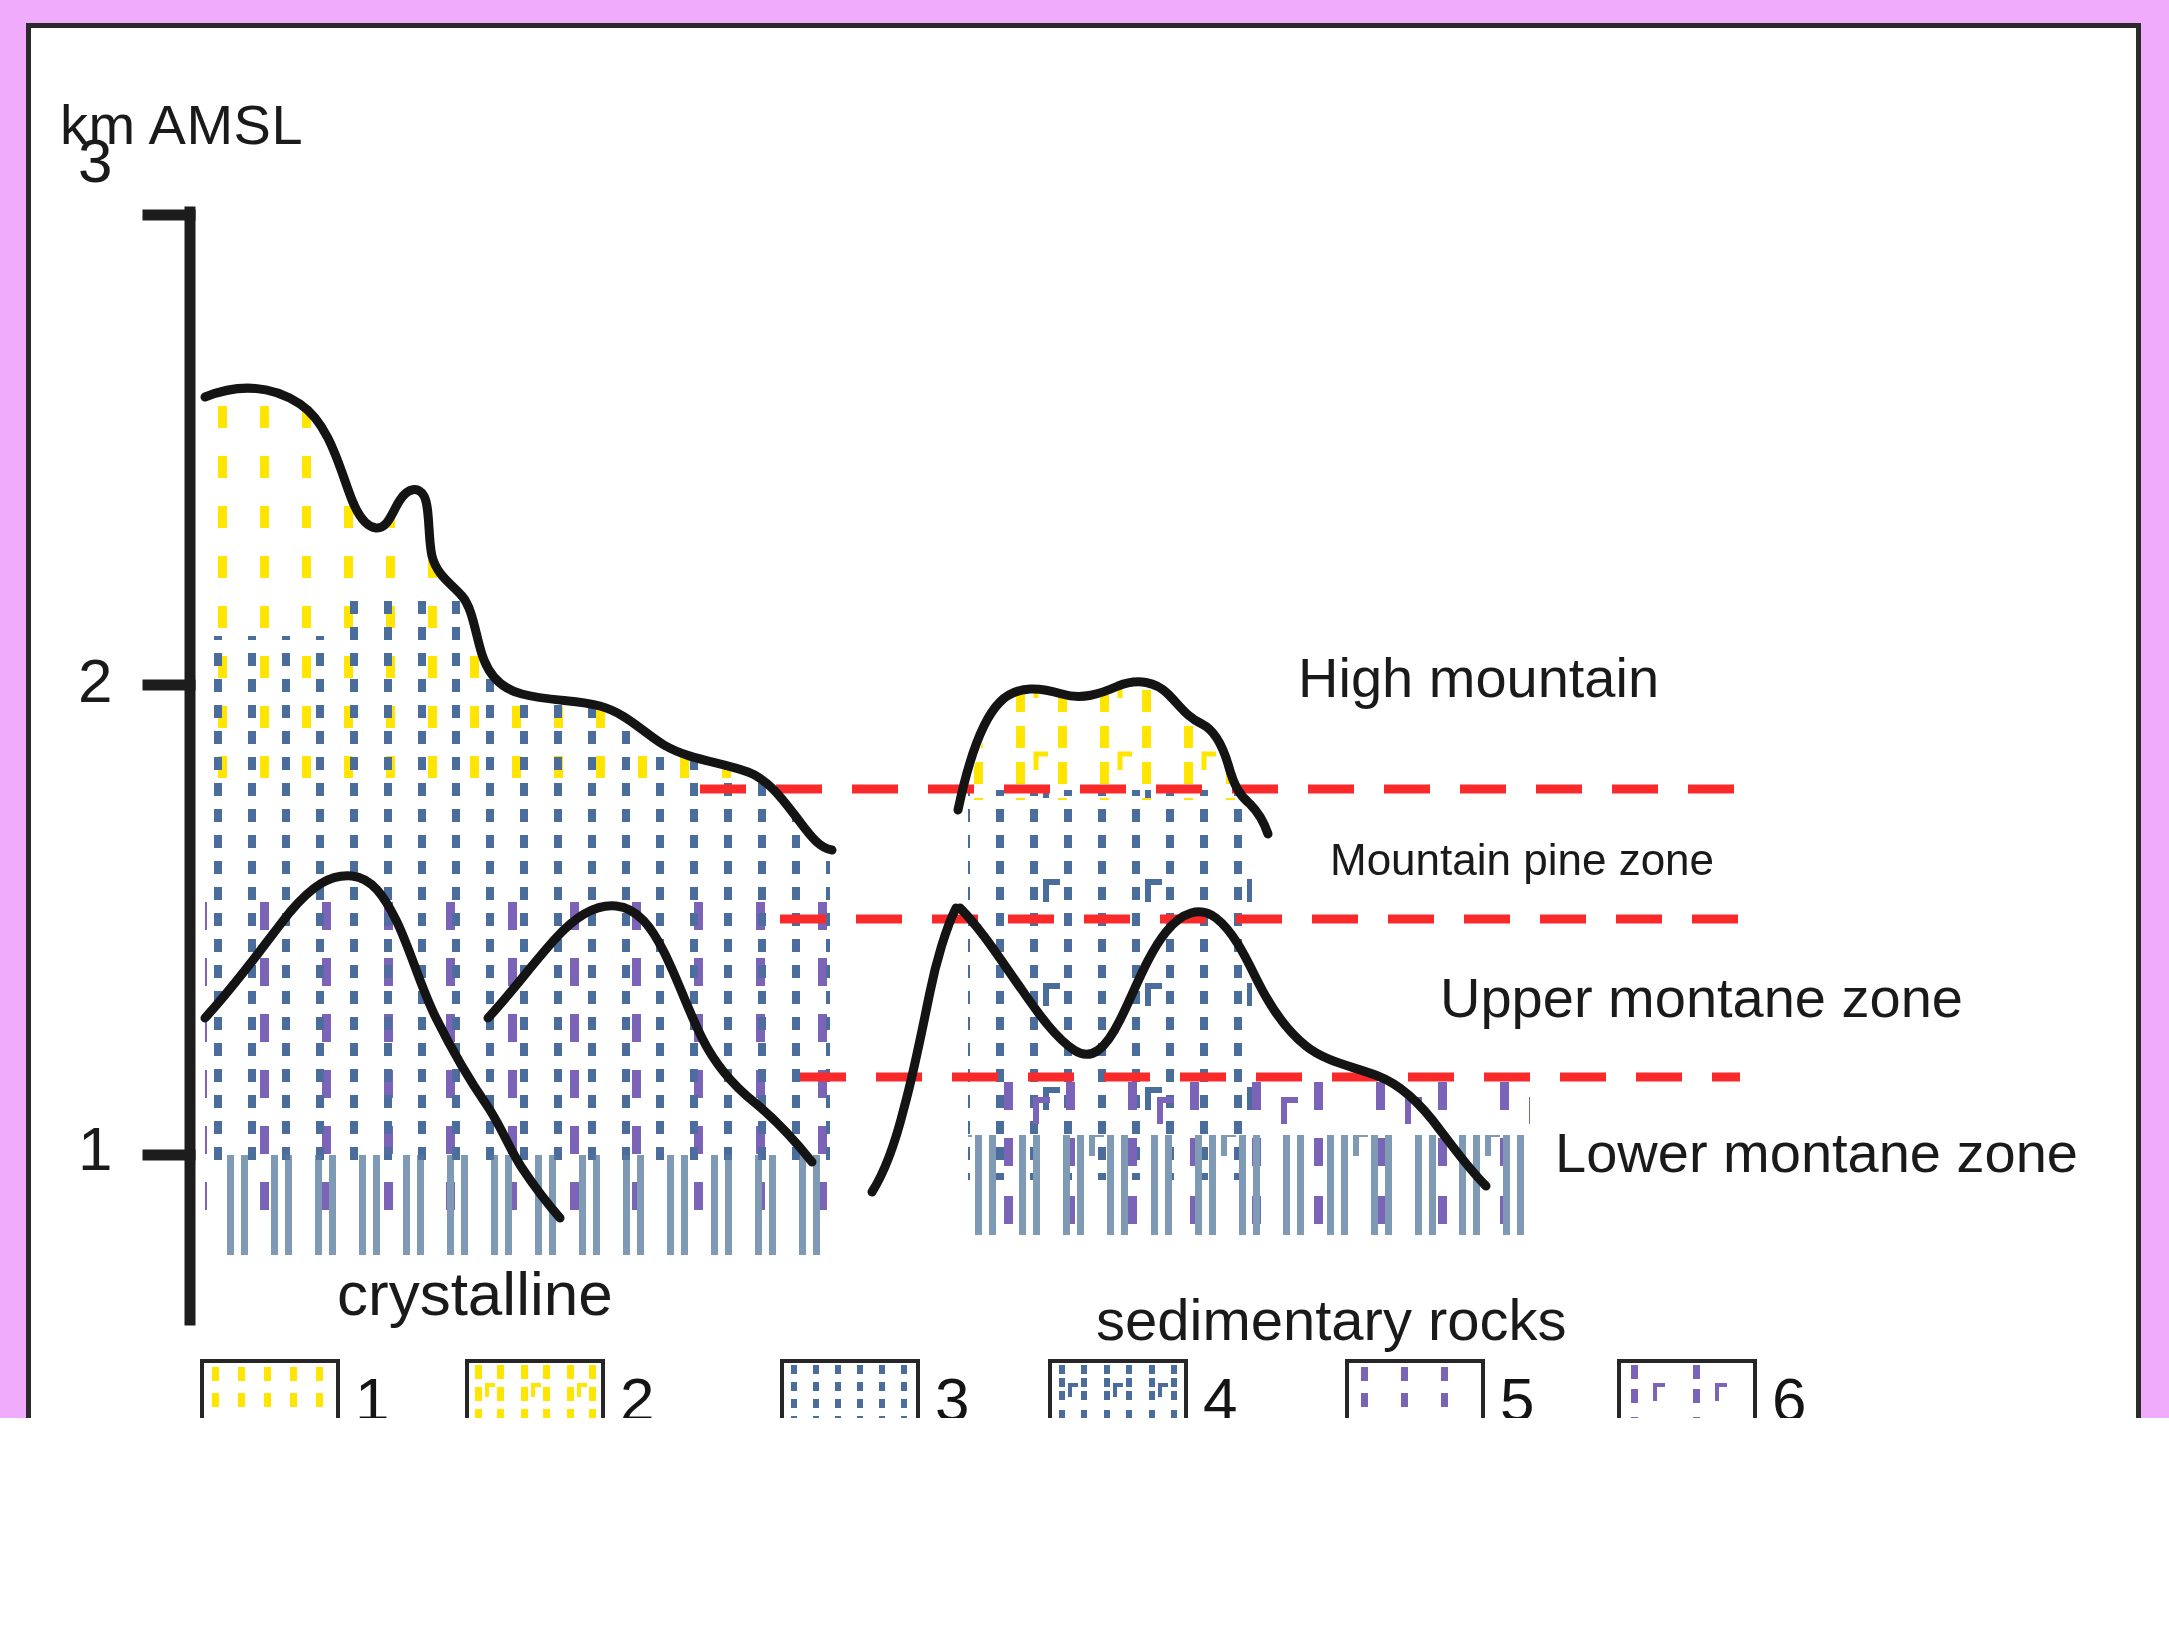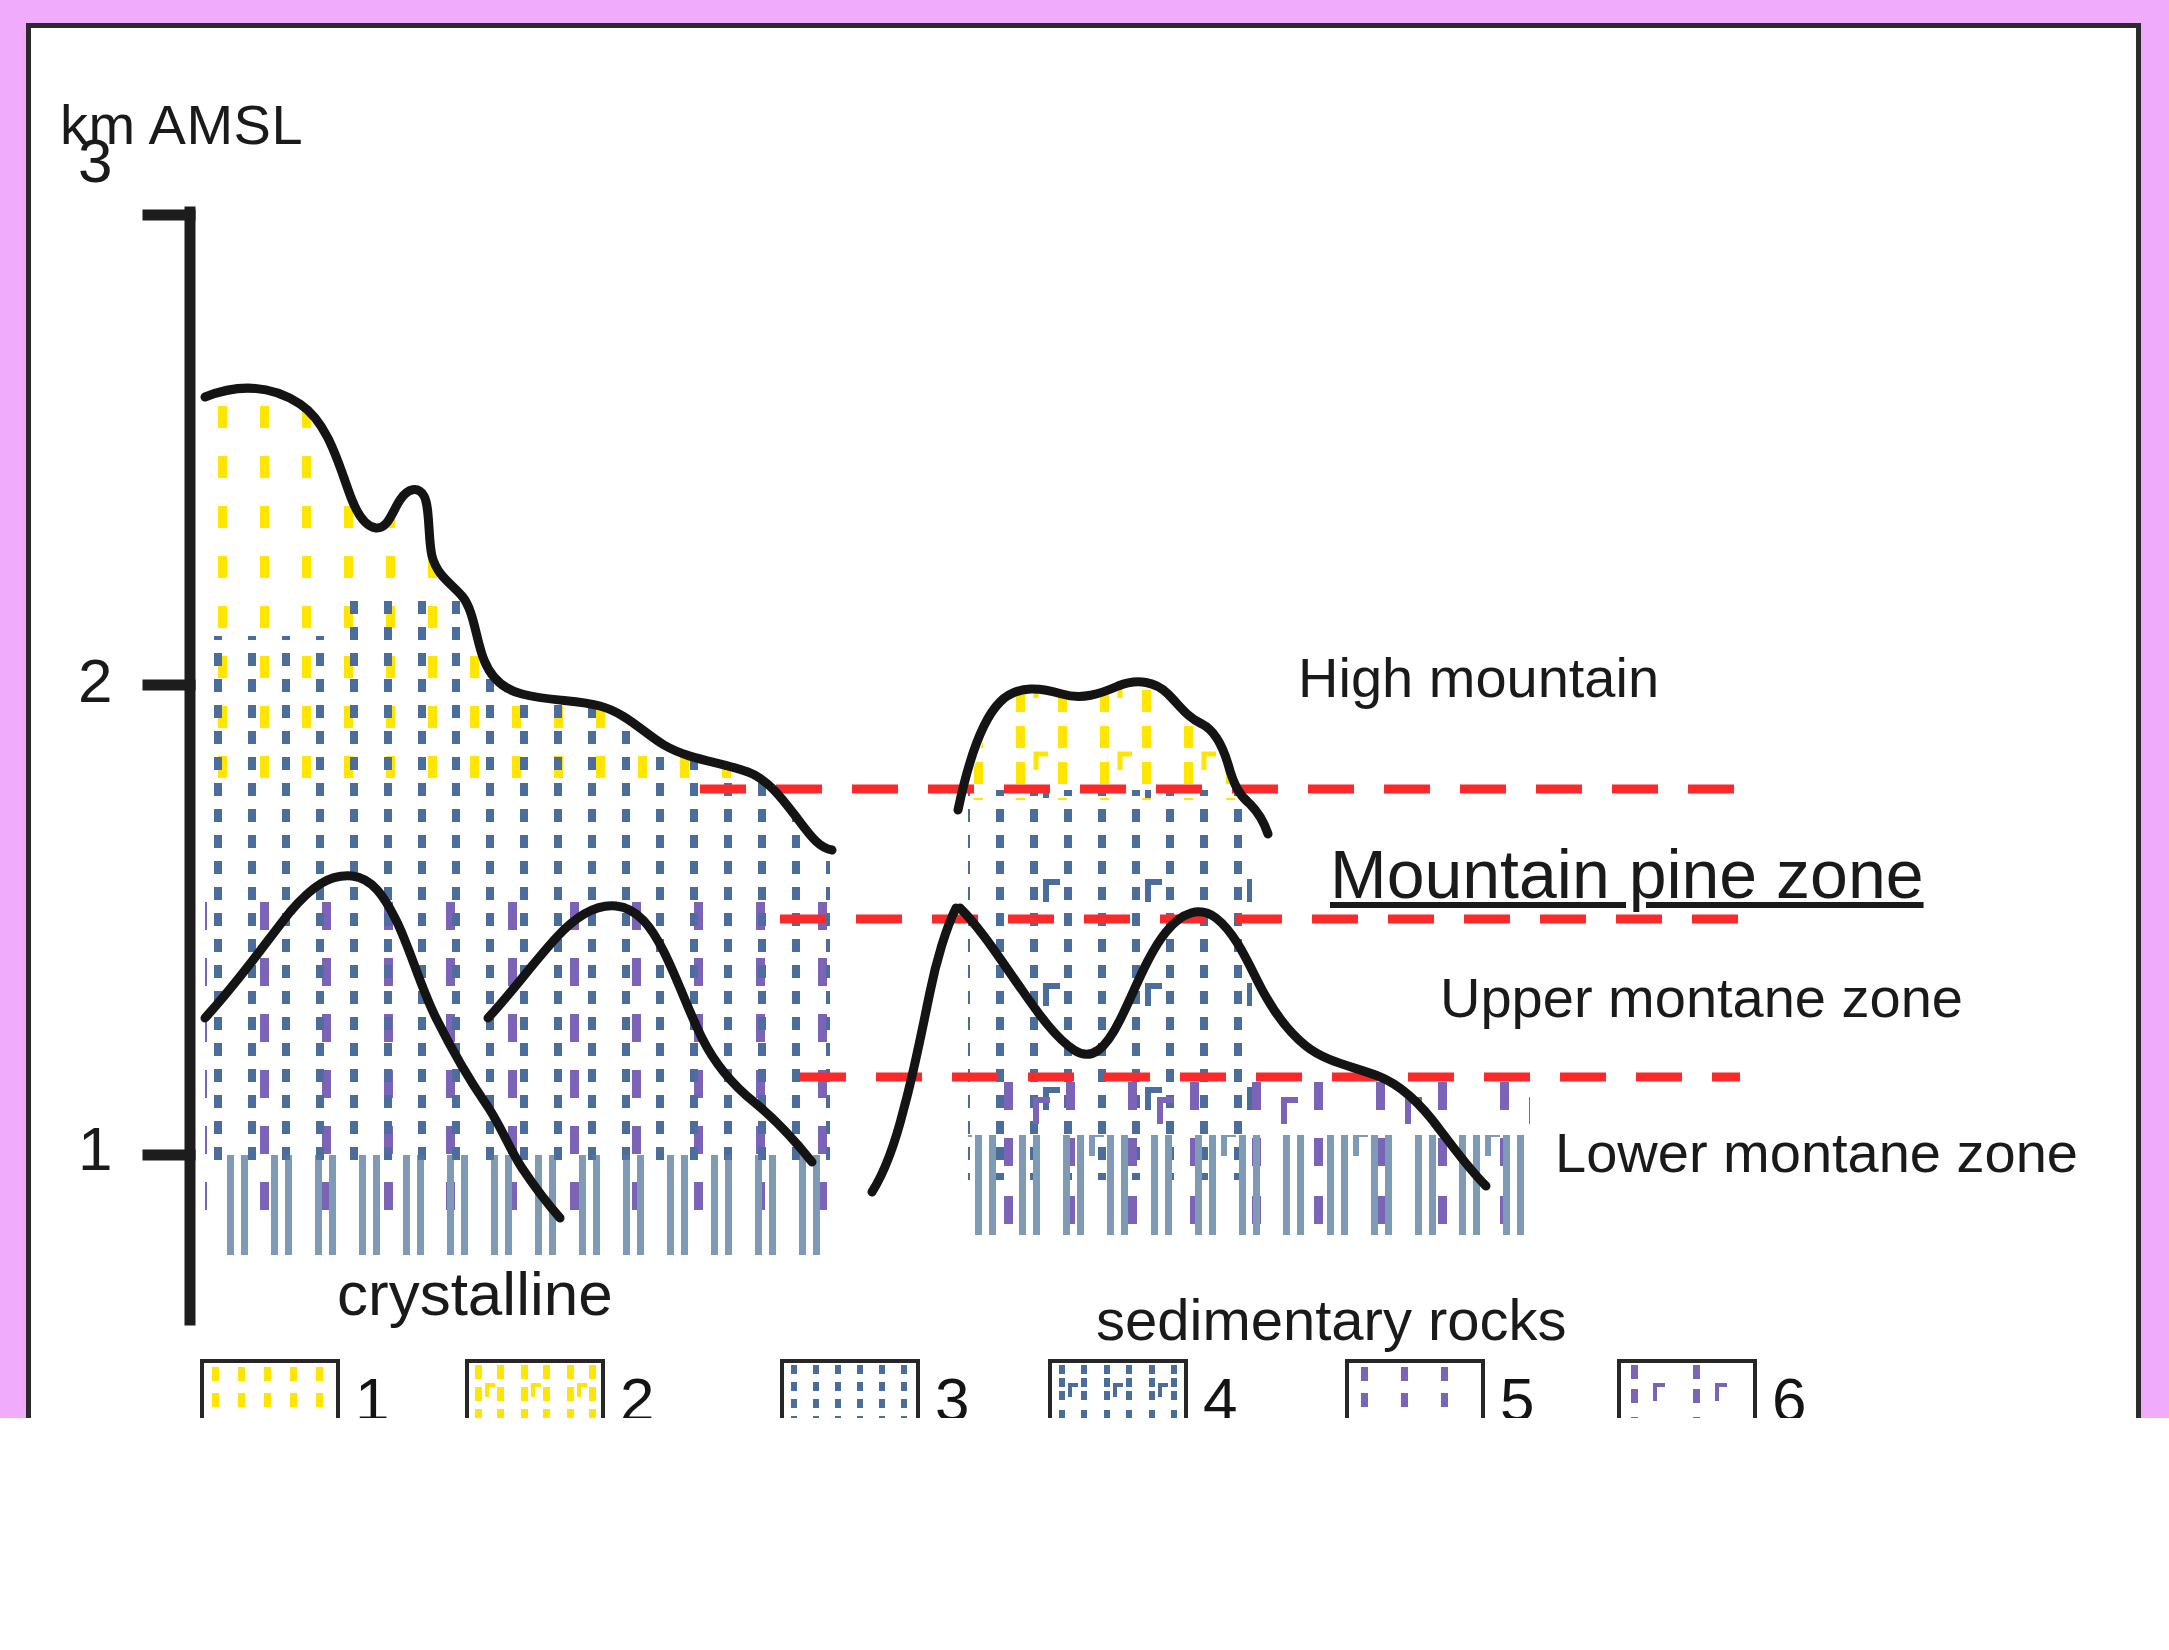--- a/index.html
+++ b/index.html
@@ -6,21 +6,21 @@
   body{font-family:"Liberation Sans",sans-serif;}
   #page{position:relative;width:2169px;height:1418px;background:#f0abfc;overflow:hidden;}
   #frame{position:absolute;left:26px;top:23px;width:2115px;height:1596px;border:5px solid #2b2b2b;box-sizing:border-box;background:#fff;}
   .svgwrap{position:absolute;left:0;top:0;width:2169px;height:1650px;}
   .txt{position:absolute;color:#1a1a1a;white-space:nowrap;font-family:"Liberation Sans",sans-serif;}
   #lbl-axis{left:60px;top:92px;font-size:56px;letter-spacing:0.5px;}
   #tick3{left:78px;top:125px;font-size:62px;}
   #tick2{left:78px;top:645px;font-size:62px;}
   #tick1{left:78px;top:1113px;font-size:62px;}
   #z0{left:1298px;top:645px;font-size:56px;text-align:center;}
-  #z1{left:1330px;top:835px;font-size:68px;text-decoration:underline;}
+  #z1{left:1330px;top:835px;font-size:44px;}
   #z2{left:1440px;top:965px;font-size:56px;}
   #z3{left:1555px;top:1120px;font-size:56px;}
   #rock-left{left:337px;top:1258px;font-size:62px;}
   #rock-right{left:1096px;top:1258px;font-size:58px;margin-top:28px;}
   .legnum{position:absolute;font-size:62px;color:#141414;}
   .legbox{position:absolute;border:4px solid #262626;box-sizing:border-box;background:#fff;overflow:hidden;}
 </style>
 </head>
 <body>
 

